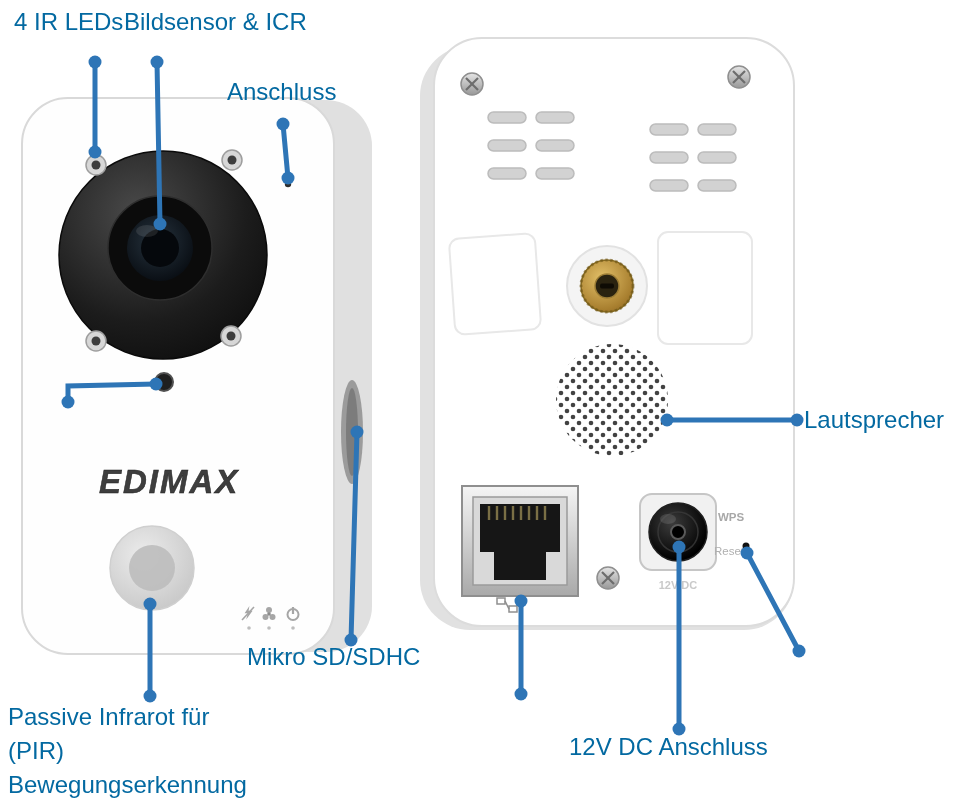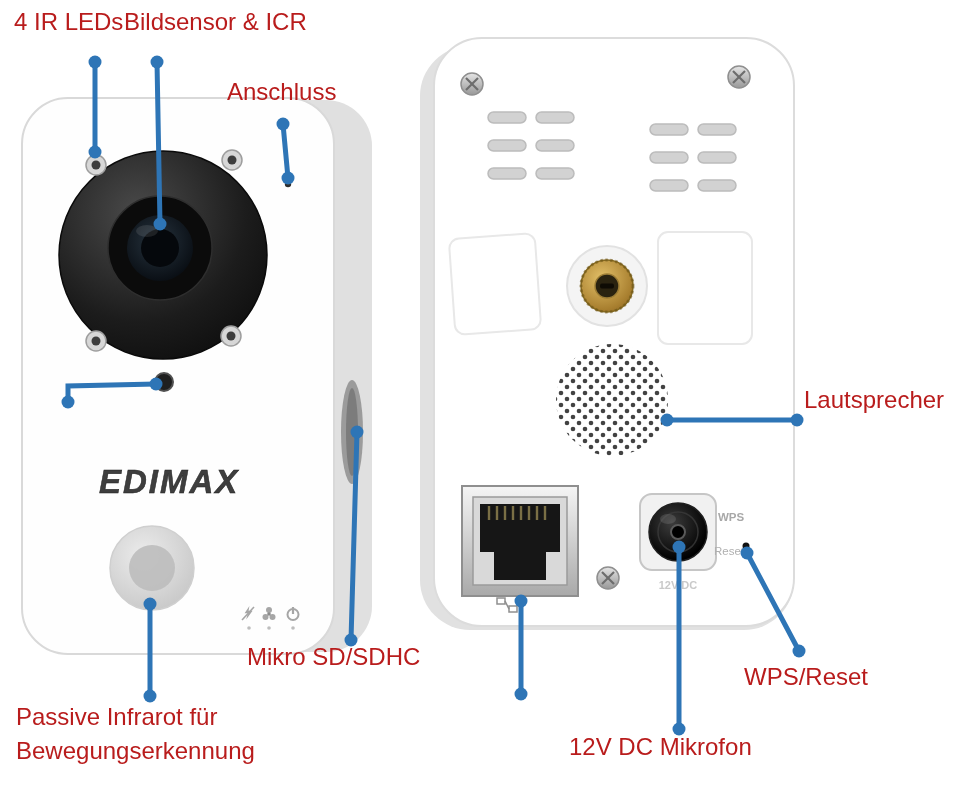--- a/index.html
+++ b/index.html
@@ -8,21 +8,21 @@
     width:967px;height:808px;
     background:#ffffff;
     font-family:"Liberation Sans",sans-serif;
     overflow:hidden;
   }
   #art{position:absolute;left:0;top:0;}
   svg text{font-family:"Liberation Sans",sans-serif;}
   .label{
     position:absolute;
     font-size:24px;
-    color:#b91c1c;
+    color:#0369a1;
     white-space:nowrap;
     line-height:28px;
   }
   .label .ln{display:block;}
   .lh31 .ln{line-height:31px;}
   .lh33 .ln{line-height:33px;}
   .lh34 .ln{line-height:34px;}
 </style>
 </head>
 <body>
@@ -284,25 +284,25 @@
   </svg>
 
   <div class="label" style="left:14px; top:8px;">4 IR LEDs</div>
   <div class="label" style="left:124px; top:8px;">Bildsensor &amp; ICR</div>
   <div class="label" style="left:227px; top:78px;">Anschluss</div>
 
   <div class="label lh31" style="left:247px; top:641px;">
     <span class="ln">Mikro SD/SDHC</span>
   </div>
 
-  <div class="label lh34" style="left:16px; top:700px;">
+  <div class="label lh34" style="left:8px; top:700px;">
     <span class="ln">Passive Infrarot für</span>
+    <span class="ln">(PIR)</span>
     <span class="ln">Bewegungserkennung</span>
   </div>
 
-  <div class="label" style="left:804px; top:386px;">Lautsprecher</div>
-  <div class="label" style="left:569px; top:733px;">12V DC Mikrofon</div>
+  <div class="label" style="left:804px; top:406px;">Lautsprecher</div>
+  <div class="label" style="left:569px; top:733px;">12V DC Anschluss</div>
 
   <div class="label lh33" style="left:744px; top:660px;">
-    <span class="ln">WPS/Reset</span>
   </div>
 
 </div>
 
 </body></html>

